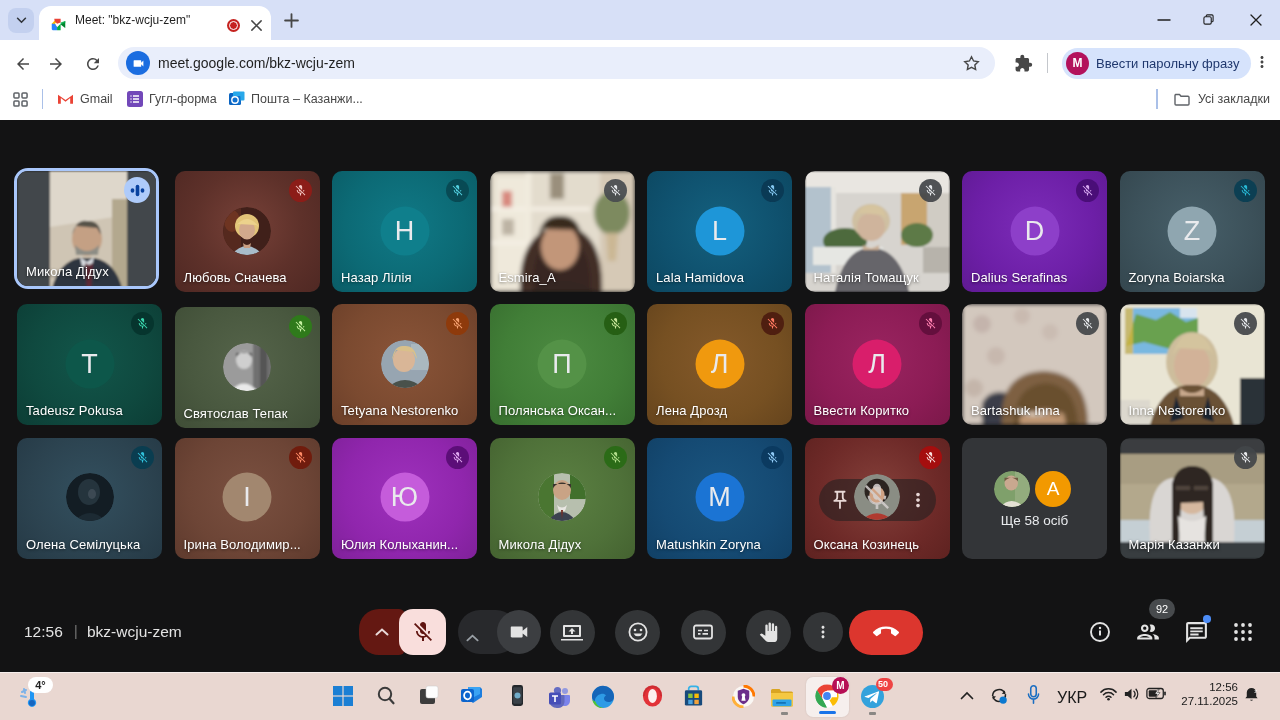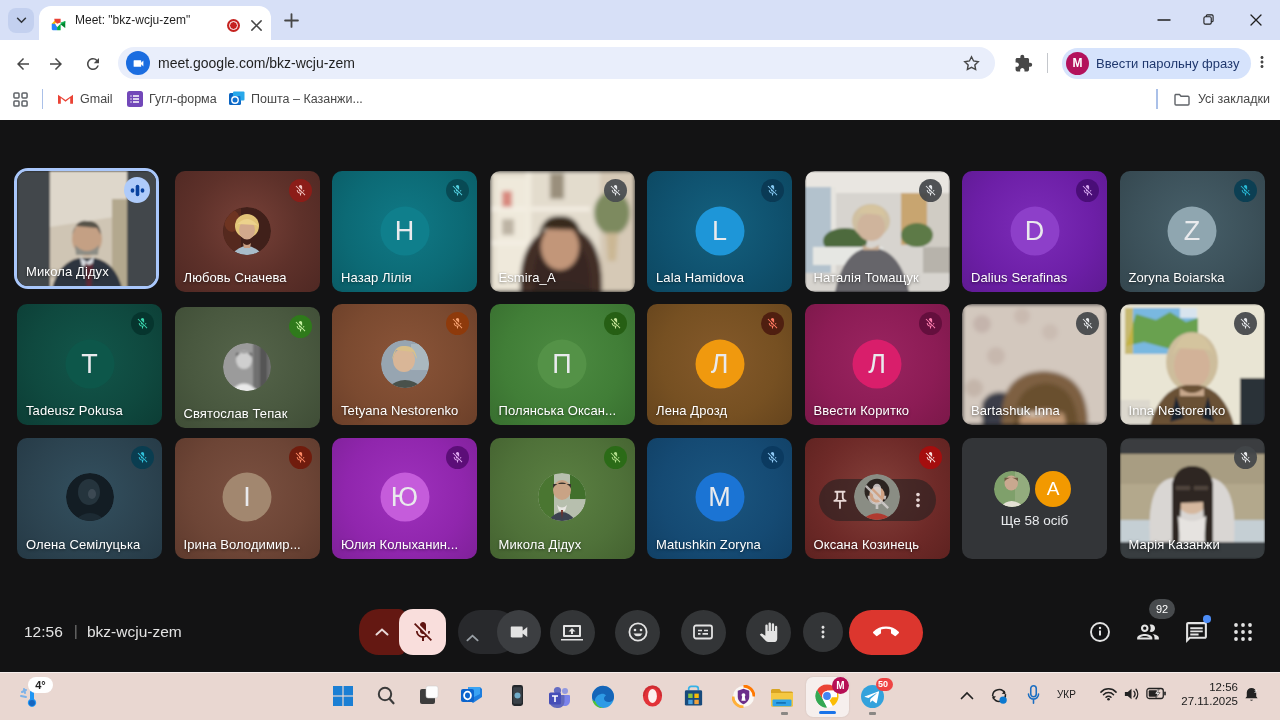--- a/index.html
+++ b/index.html
@@ -788,21 +788,21 @@
         <path d="M5 13a7 7 0 0 1 13.5-2.5M19 11a7 7 0 0 1-13.7 2.8" stroke="#222" stroke-width="1.7" fill="none"></path>
         <path d="M18 6v5h-5z" fill="#222" opacity="0"></path>
         <path d="M18.5 7l.3 4-3.8-.4z" fill="#222"></path>
         <path d="M5.3 17l-.3-4 3.8.5z" fill="#222"></path>
         <circle cx="16.5" cy="17.5" r="4" fill="#0b79d0"></circle>
       </svg>
   <svg style="position:absolute;left:1026px;top:684px" width="15" height="22" viewBox="0 0 16 24">
         <rect x="5" y="2" width="6" height="12" rx="3" fill="none" stroke="#1b6ec2" stroke-width="1.7"></rect>
         <path d="M2.5 11a5.5 5.5 0 0 0 11 0M8 16.5V21" stroke="#1b6ec2" stroke-width="1.7" fill="none" stroke-linecap="round"></path>
       </svg>
-  <div style="position:absolute;left:1057px;top:689px;font-size:10px;color:#1a1a1a">УКР</div>
+  <div style="position:absolute;left:1057px;top:689px;font-size:16px;color:#1a1a1a">УКР</div>
   <svg style="position:absolute;left:1100px;top:687px" width="17" height="14" viewBox="0 0 18 14">
         <path d="M1 5a11 11 0 0 1 16 0M3.7 7.8a7.2 7.2 0 0 1 10.6 0M6.4 10.5a3.6 3.6 0 0 1 5.2 0" stroke="#222" stroke-width="1.6" fill="none" stroke-linecap="round"></path>
         <circle cx="9" cy="12.6" r="1.4" fill="#222"></circle>
       </svg>
   <svg style="position:absolute;left:1123px;top:686px" width="17" height="16" viewBox="0 0 18 16">
         <path d="M2 6h3l4-3.6v11.2L5 10H2z" fill="#222"></path>
         <path d="M11.5 5a4.5 4.5 0 0 1 0 6M13.8 3a8 8 0 0 1 0 10" stroke="#222" stroke-width="1.4" fill="none" stroke-linecap="round"></path>
       </svg>
   <svg style="position:absolute;left:1146px;top:687px" width="20" height="13" viewBox="0 0 22 13">
         <rect x="1" y="1" width="18" height="11" rx="2.4" fill="none" stroke="#222" stroke-width="1.4"></rect>

